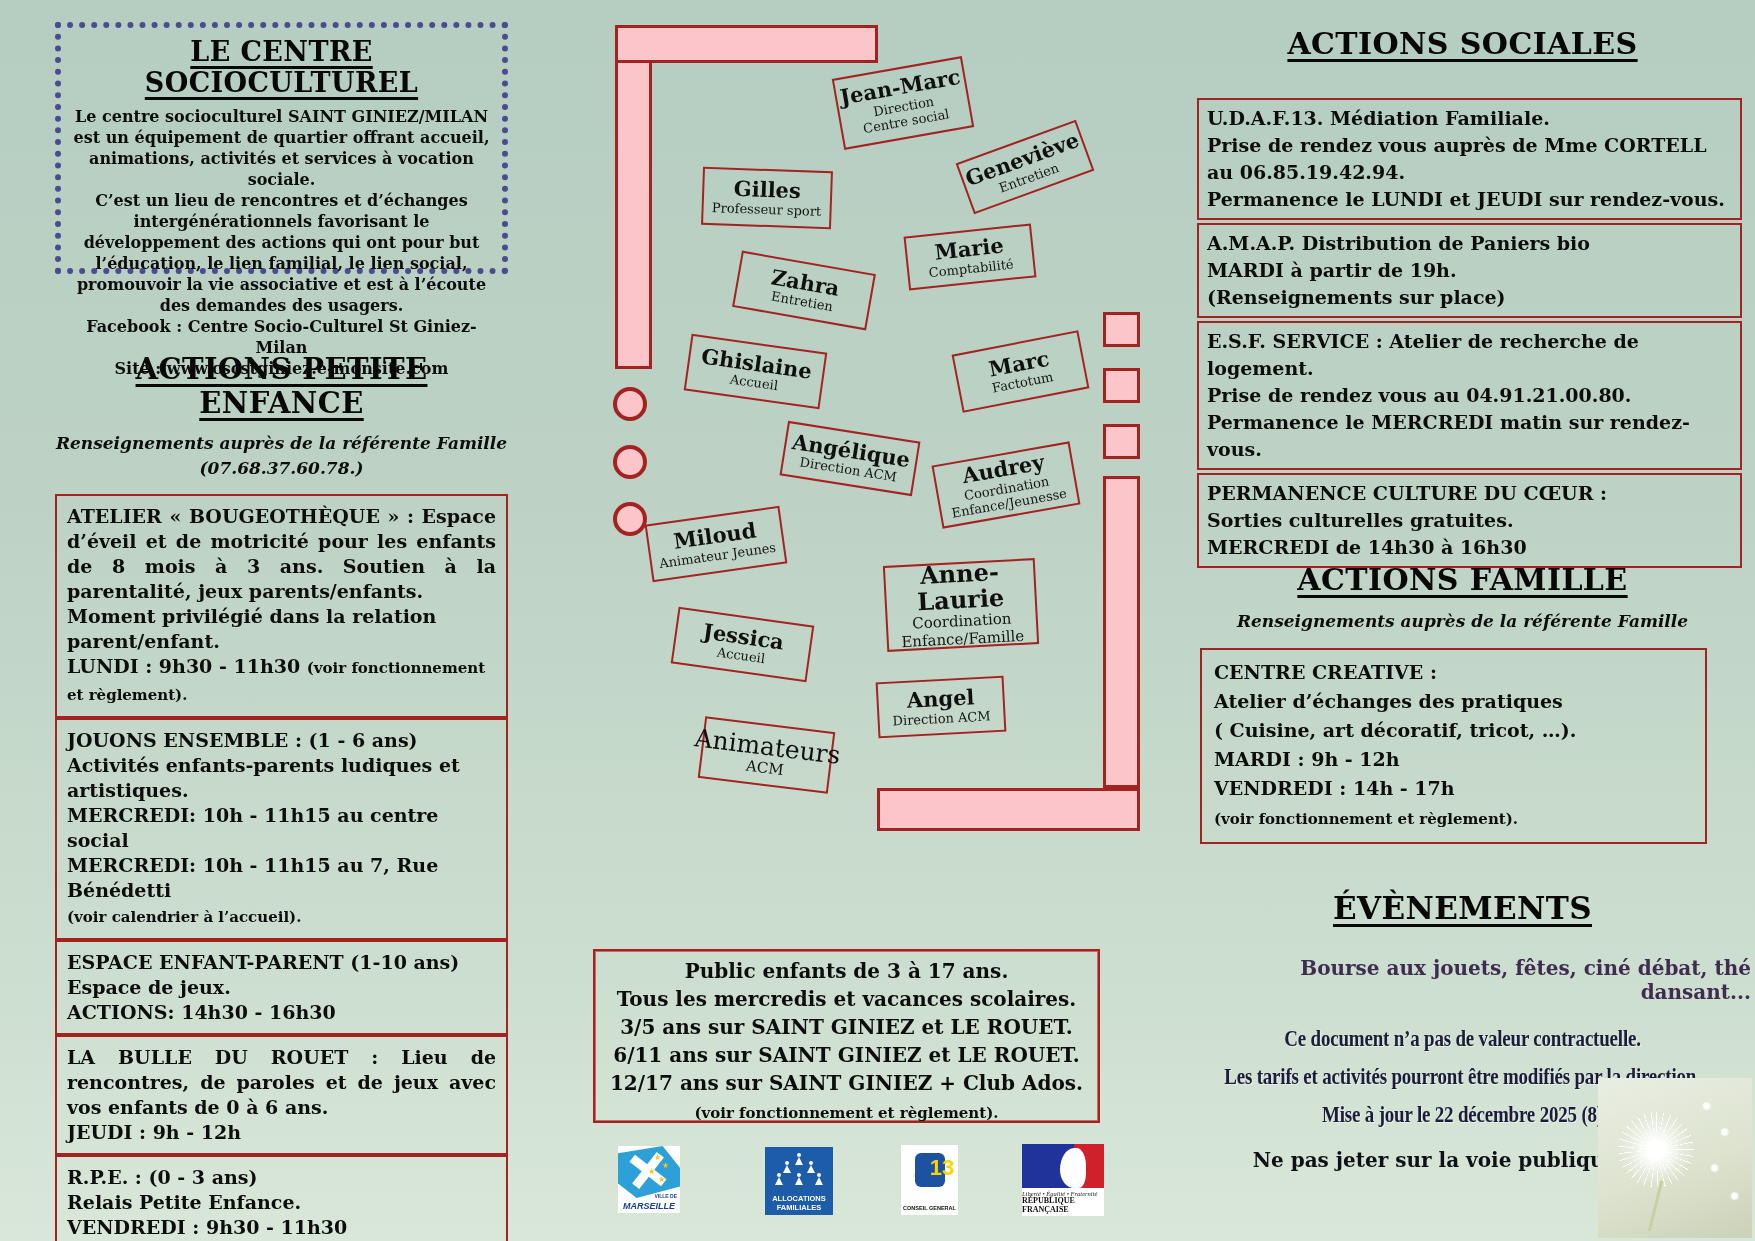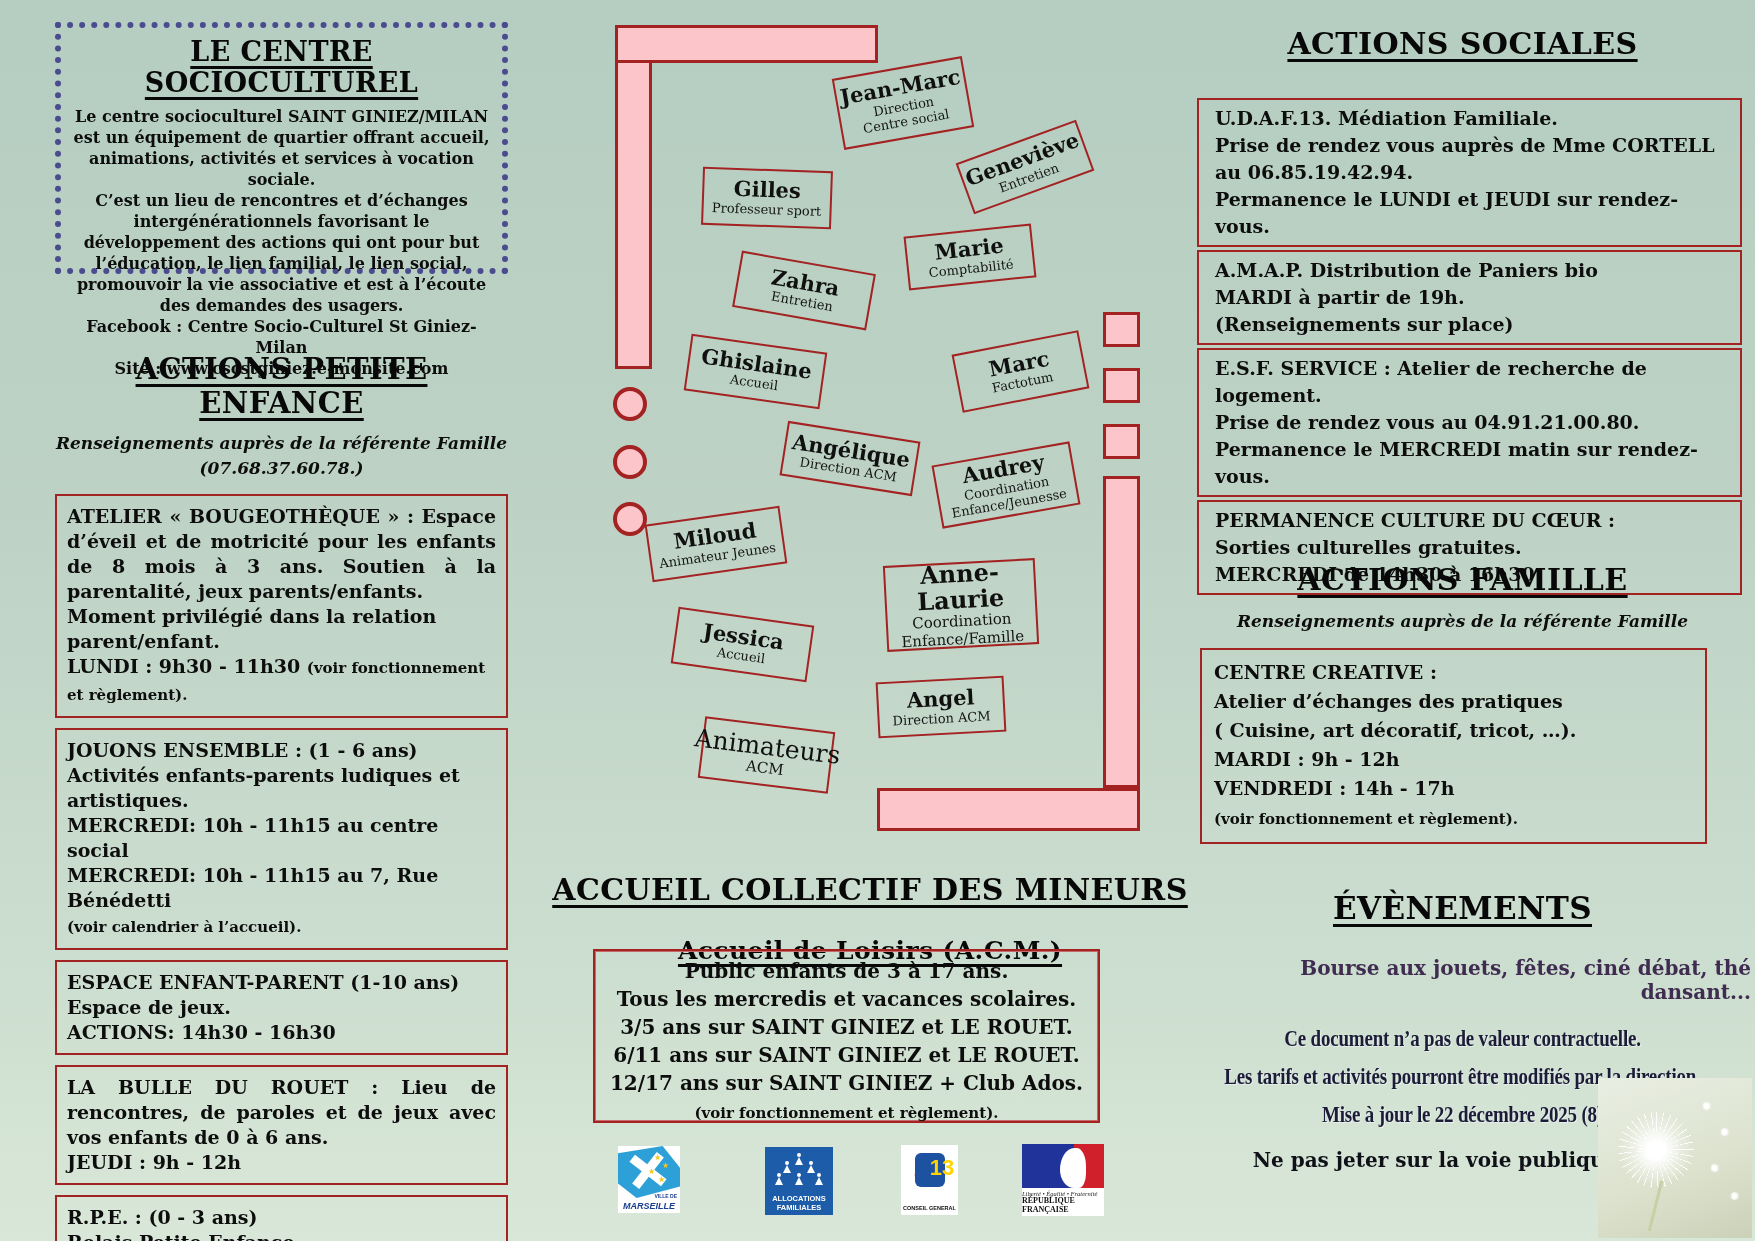--- a/index.html
+++ b/index.html
@@ -14,21 +14,21 @@
   .intro{position:absolute;left:55px;top:22px;width:453px;height:252px;box-sizing:border-box;
          border:6px dotted #4b4b8f;padding:6px 8px;text-align:center;}
   .intro h1{font-size:27px;margin:2px 0 8px 0;}
   .ip{font-size:16px;font-weight:bold;line-height:21px;margin:0;}
   
   .leftcol{position:absolute;left:55px;top:352px;width:453px;}
   .leftcol .h{font-size:29px;}
   .leftcol .sub{margin-top:2px;}
   .leftcol .sub.first{margin-top:12px;}
   #pe-boxes{margin-top:14px;}
-  .rbox{border:2.5px solid #a32222;box-sizing:border-box;padding:8px 10px;margin-bottom:10px;
+  .rbox{border:2.5px solid #a32222;box-sizing:border-box;padding:8px 10px;margin-bottom:0;
         font-weight:bold;font-size:19px;line-height:25px;background:transparent;}
   .rbox .bl{margin:0;}
   .rbox .sm{font-size:15px;}
   .just{text-align:justify;}
   
   #diagram{position:absolute;left:0;top:0;width:100%;height:100%;}
   .shape{position:absolute;background:#fbc5c9;border:3px solid #a32222;box-sizing:border-box;}
   .shape.circle{border-radius:50%;border-width:4px;}
   .tag{position:absolute;border:2.5px solid #a32222;box-sizing:border-box;display:flex;
        flex-direction:column;align-items:center;justify-content:center;text-align:center;}
@@ -42,21 +42,21 @@
   .acm{position:absolute;left:545px;top:872px;width:650px;text-align:center;}
   .acm .h{font-size:30px;}
   .acm .acmsub{font-size:25px;margin-top:10px;display:inline-block;}
   .acmbox{position:absolute;left:593px;top:949px;width:507px;height:174px;text-align:center;
           padding:6px 12px;line-height:28px;font-size:20px;box-shadow:inset 0 0 0 1px #c86a6a;}
   
   .rightcol{position:absolute;left:1190px;top:0;width:555px;height:1011px;}
   .rightcol .h{font-size:30px;}
   .h.sociales{position:absolute;top:26px;left:0;width:545px;}
   #as-boxes{position:absolute;top:98px;left:7px;width:545px;}
-  #as-boxes .rbox{padding:5px 16px;line-height:27px;margin-bottom:3px;width:545px;}
+  #as-boxes .rbox{padding:5px 8px;line-height:27px;margin-bottom:3px;width:545px;}
   .h.famille{position:absolute;top:562px;left:0;width:545px;}
   .sub.famsub{position:absolute;top:610px;left:0;width:545px;}
   #fam-box-wrap{position:absolute;top:648px;left:10px;width:507px;}
   #fam-box-wrap .rbox{padding:8px 12px;line-height:29px;width:507px;}
   .h.evenements{position:absolute;top:890px;left:0;width:545px;font-size:31px;}
   .bourse{position:absolute;top:940px;left:0;width:545px;margin:16px;text-align:right;
           font-weight:bold;font-size:20px;color:#3f2c50;}
   .fancy-wrap{position:absolute;top:1020px;left:0;width:545px;text-align:center;}
   .fancy{margin:0;font-family:"Liberation Serif", serif;font-weight:bold;font-size:19px;
          line-height:38px;letter-spacing:-.2px;color:#1c1c38;transform:scaleY(1.18);
@@ -226,24 +226,20 @@
         </div>
         <div class="rbox">
           <p class="bl"><span>R.P.E. : (0 - 3 ans)</span></p>
           <p class="bl"><span>Relais Petite Enfance.</span></p>
           <p class="bl"><span>VENDREDI : 9h30 - 11h30</span></p>
         </div>
       </div>
 
   </section>
 
-  <section class="acm">
-    <h2 class="h">ACCUEIL COLLECTIF DES MINEURS</h2><br>
-    <h3 class="h acmsub">Accueil de Loisirs (A.C.M.)</h3>
-  </section>
   <div id="acm-box-wrap">
       <div class="rbox acmbox">
         <p class="bl"><span>Public enfants de 3 à 17 ans.</span></p>
         <p class="bl"><span>Tous les mercredis et vacances scolaires.</span></p>
         <p class="bl"><span>3/5 ans sur SAINT GINIEZ et LE ROUET.</span></p>
         <p class="bl"><span>6/11 ans sur SAINT GINIEZ et LE ROUET.</span></p>
         <p class="bl"><span>12/17 ans sur SAINT GINIEZ + Club Ados.</span></p>
         <p class="bl"><span class="sm">(voir fonctionnement et règlement).</span></p>
       </div>
     </div>

